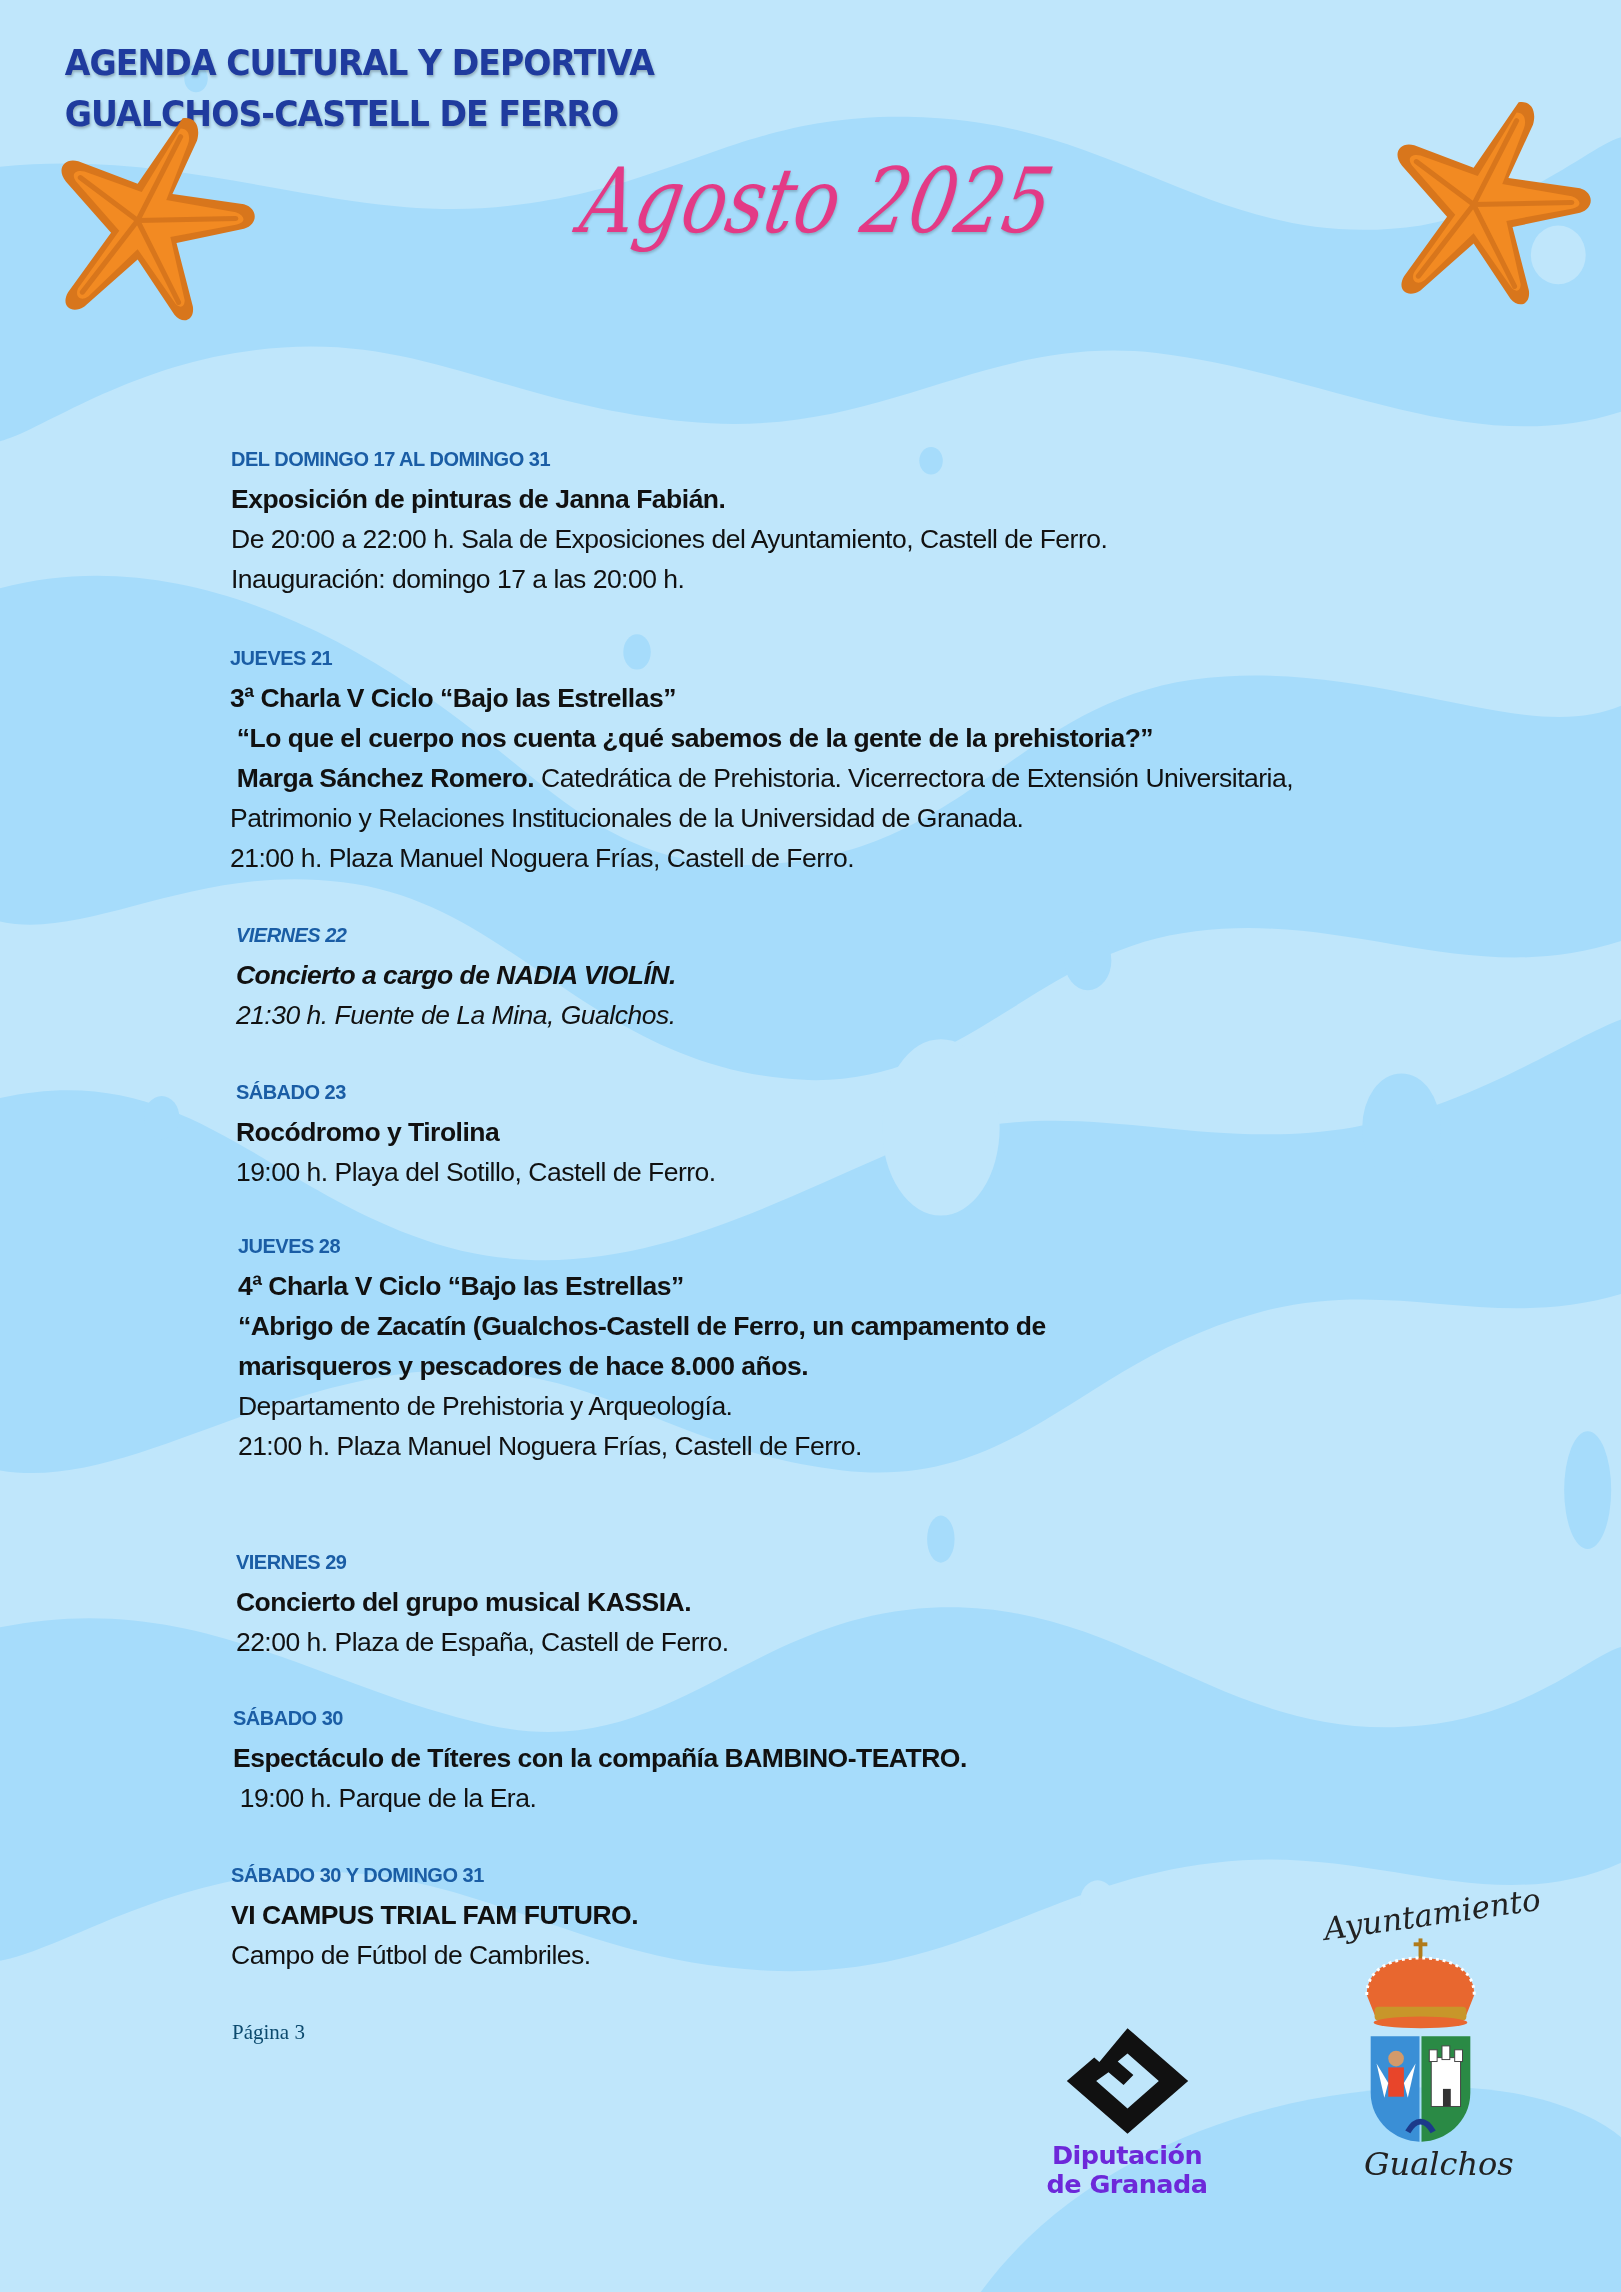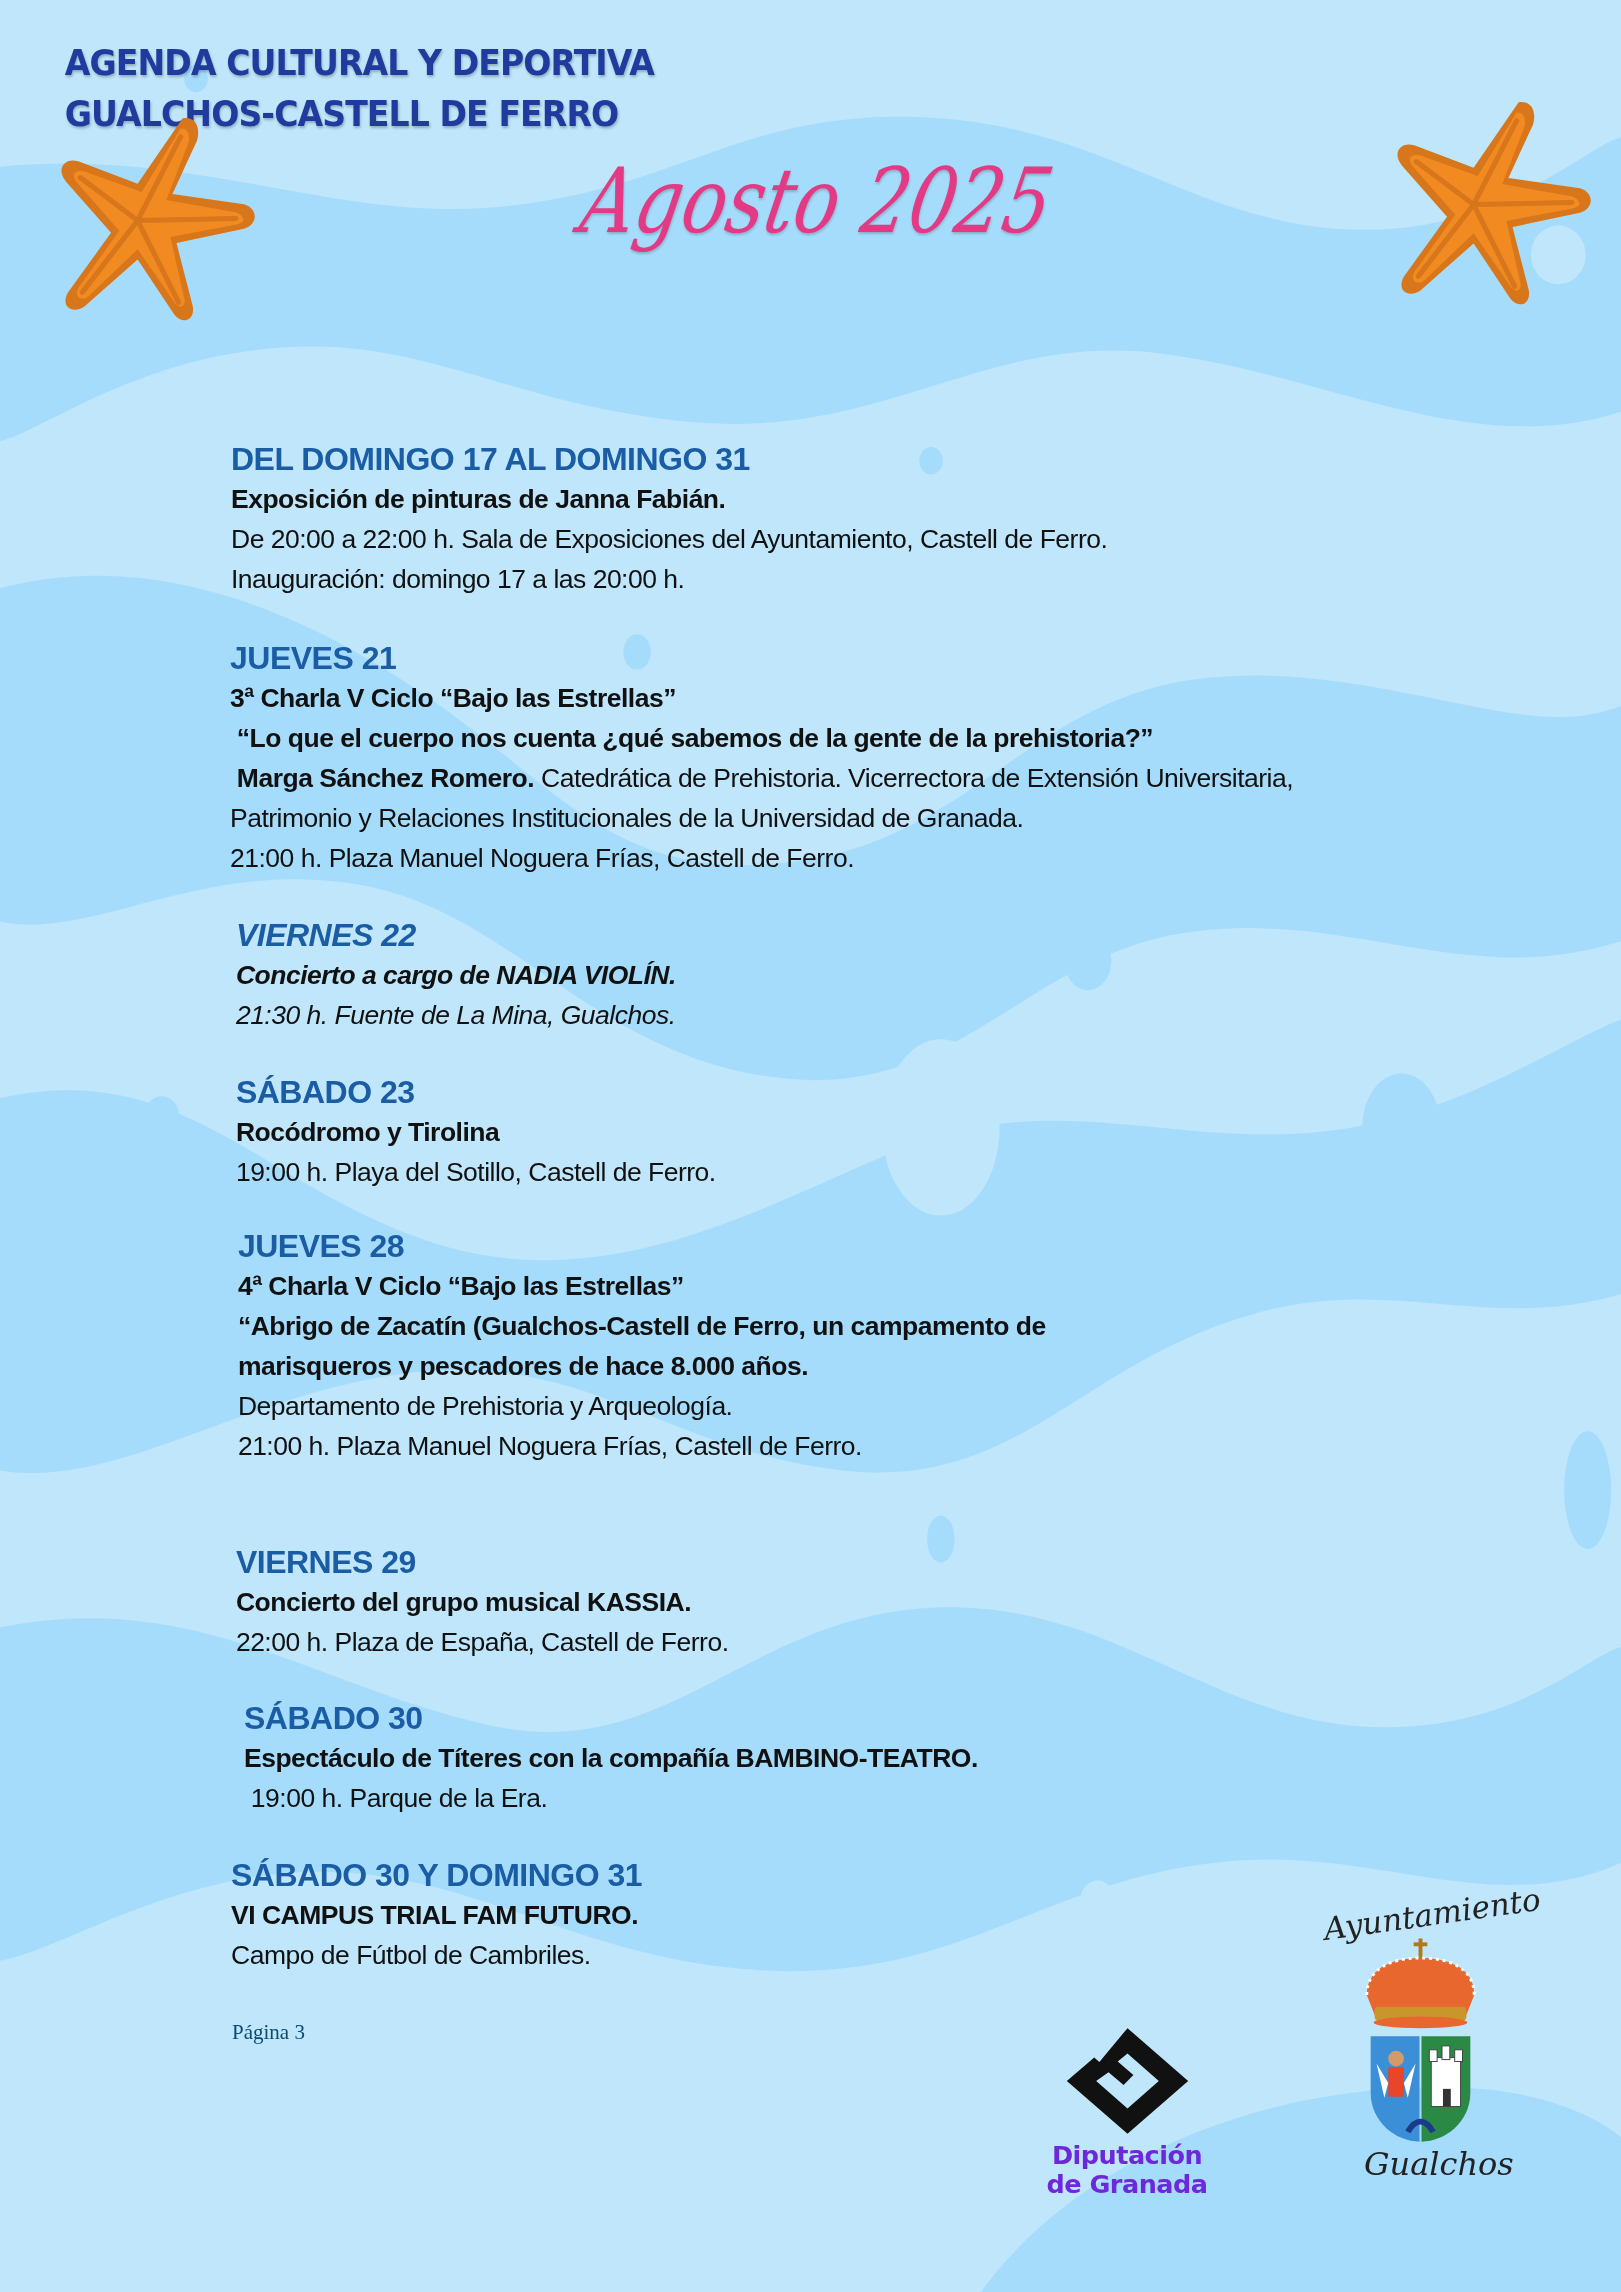--- a/index.html
+++ b/index.html
@@ -4,21 +4,21 @@
 <style>
   html, body { margin:0; padding:0; }
   body { width:1621px; height:2293px; position:relative; overflow:hidden; background:#bfe6fb; font-family:"Liberation Sans", sans-serif; }
   .bg { position:absolute; left:0; top:0; width:1621px; height:2293px; z-index:0; }
   .header { position:absolute; left:0; top:37px; width:1621px; z-index:2; }
   .title-line { font-family:"DejaVu Sans", sans-serif; font-weight:bold; color:#1f3b9e; font-size:36px; letter-spacing:-1px; line-height:51px; transform:scaleX(0.92); text-shadow:1px 2px 2.9px rgba(0,0,0,0.25); }
   .subtitle { position:absolute; left:583px; top:147px; font-family:"DejaVu Serif", serif; font-style:italic; color:#e33a86; font-size:90px; line-height:108px; transform:skewX(-10deg) scaleX(0.82); transform-origin:left; text-shadow:1px 2px 2.9px rgba(0,0,0,0.2); z-index:2; }
   .star { position:absolute; z-index:2; }
   .content { position:absolute; left:231px; top:439px; width:1274px; z-index:3; font-family:"Liberation Sans", sans-serif; color:#111; }
   .event { position:absolute; left:0; width:1274px; }
-  .date { color:#1a5da5; font-weight:bold; font-size:32px; line-height:40px; letter-spacing:-0.5px; }
+  .date { color:#1a5da5; font-weight:bold; font-size:20px; line-height:40px; letter-spacing:-0.5px; }
   .line { font-size:26.5px; line-height:40px; letter-spacing:-0.5px; white-space:nowrap; }
   .b { font-weight:bold; }
   .page-num { position:absolute; left:232px; top:2012px; font-size:21px; line-height:40px; z-index:3; color:#0c4a6e;font-family:Liberation Serif, serif; }
   .logo-dip { position:absolute; left:1039px; top:2024px; width:176px; text-align:center; z-index:3; }
   .logo-dip .txt { font-family:"DejaVu Sans", sans-serif; font-weight:bold; font-size:25.5px; line-height:29px; color:#6d28d9; letter-spacing:-0.5px; }
   .logo-ayto { position:absolute; left:1313px; top:1892px; width:216px; height:304px; z-index:3; }
   .ayto-top { position:absolute; left:9.8px; top:3.9px; font-family:"DejaVu Serif", serif; font-style:italic; font-size:31px; color:#222; transform:rotate(-8deg); }
   .ayto-bot { position:absolute; left:51px; top:253px; font-family:"DejaVu Serif", serif; font-style:italic; font-size:32px; color:#222; }
 </style>
 </head>
@@ -100,21 +100,21 @@
     <div class="line">Departamento de Prehistoria y Arqueología.</div>
     <div class="line">21:00 h. Plaza Manuel Noguera Frías, Castell de Ferro.</div>
   </div>
 
   <div class="event" style="top:1103px;left:4.9px;">
     <div class="date">VIERNES 29</div>
     <div class="line b">Concierto del grupo musical KASSIA.</div>
     <div class="line">22:00 h. Plaza de España, Castell de Ferro.</div>
   </div>
 
-  <div class="event" style="top:1259px;left:13px;">
+  <div class="event" style="top:1259px;left:2px;">
     <div class="date">SÁBADO 30</div>
     <div class="line b">Espectáculo de Títeres con la compañía BAMBINO-TEATRO.</div>
     <div class="line" style="white-space:pre;"> 19:00 h. Parque de la Era.</div>
   </div>
 
   <div class="event" style="top:1416px;">
     <div class="date">SÁBADO 30 Y DOMINGO 31</div>
     <div class="line b">VI CAMPUS TRIAL FAM FUTURO.</div>
     <div class="line">Campo de Fútbol de Cambriles.</div>
   </div>

